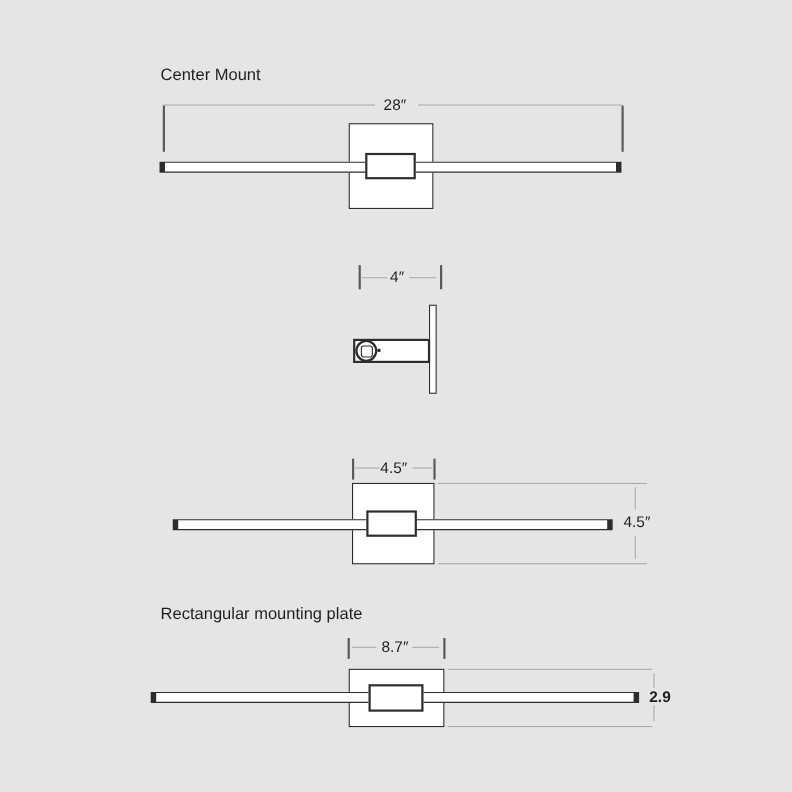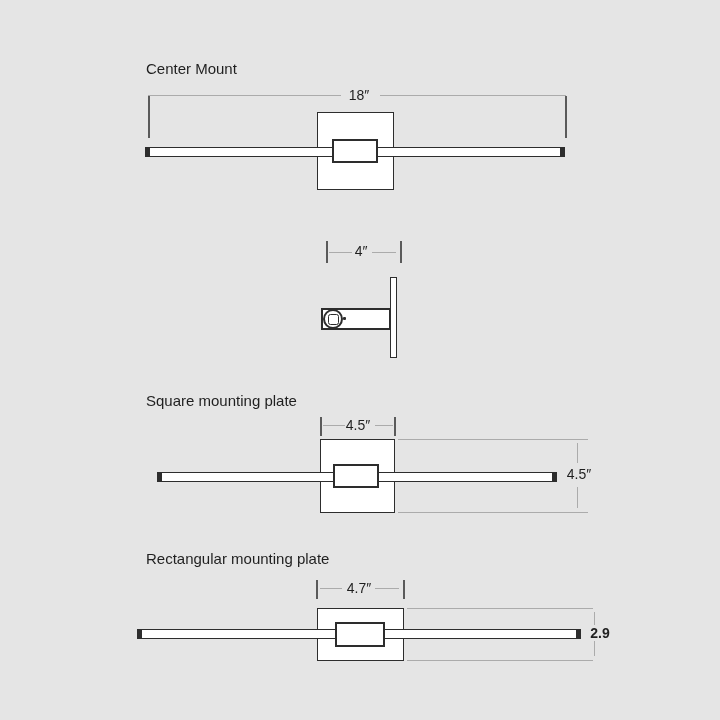--- a/index.html
+++ b/index.html
@@ -47,39 +47,38 @@
 <body>
 
 <div id="canvas">
 
   <div class="title" style="left:146px;top:61px;">Center Mount</div>
 
   <div class="tick-v" style="left:148px;top:96px;height:42px;"></div>
   <div class="tick-v" style="left:565px;top:96px;height:42px;"></div>
   <div class="hline" style="left:148px;top:95px;width:193px;"></div>
   <div class="hline" style="left:380px;top:95px;width:186px;"></div>
-  <div class="dim-label" style="left:359px;top:88px;">18″</div>
+  <div class="dim-label" style="left:359px;top:88px;">28″</div>
 
   <div class="shape plate" style="left:317px;top:112px;width:77px;height:78px;"></div>
   <div class="bar" style="left:145px;top:147px;width:420px;height:10px;"></div>
   <div class="shape canopy" style="left:332px;top:139px;width:46px;height:24px;"></div>
 
   <div class="tick-v" style="left:326px;top:241px;height:22px;"></div>
   <div class="tick-v" style="left:400px;top:241px;height:22px;"></div>
   <div class="hline" style="left:329px;top:252px;width:23px;"></div>
   <div class="hline" style="left:372px;top:252px;width:24px;"></div>
   <div class="dim-label" style="left:361px;top:244px;">4″</div>
 
   <div class="shape" style="left:390px;top:277px;width:7px;height:81px;"></div>
   <div class="shape" style="left:321px;top:308px;width:70px;height:22px;border-width:2px;"></div>
   <div class="shape circle" style="left:323px;top:309px;width:20px;height:20px;"></div>
   <div class="shape inner-square" style="left:328px;top:313.5px;width:11px;height:11px;"></div>
   <div class="dot" style="left:343px;top:316.5px;width:3px;height:3px;"></div>
 
-  <div class="title" style="left:146px;top:393px;">Square mounting plate</div>
 
   <div class="tick-v" style="left:320px;top:417px;height:19px;"></div>
   <div class="tick-v" style="left:394px;top:417px;height:19px;"></div>
   <div class="hline" style="left:323px;top:425px;width:22px;"></div>
   <div class="hline" style="left:375px;top:425px;width:18px;"></div>
   <div class="dim-label" style="left:358px;top:418px;">4.5″</div>
 
   <div class="shape plate" style="left:320px;top:439px;width:75px;height:74px;"></div>
   <div class="bar" style="left:157px;top:472px;width:400px;height:10px;"></div>
   <div class="shape canopy" style="left:333px;top:464px;width:46px;height:24px;"></div>
@@ -89,21 +88,21 @@
   <div class="vline" style="left:577px;top:443px;height:20px;"></div>
   <div class="vline" style="left:577px;top:487px;height:21px;"></div>
   <div class="dim-label" style="left:579px;top:467px;">4.5″</div>
 
   <div class="title" style="left:146px;top:551px;">Rectangular mounting plate</div>
 
   <div class="tick-v" style="left:316px;top:580px;height:19px;"></div>
   <div class="tick-v" style="left:403px;top:580px;height:19px;"></div>
   <div class="hline" style="left:320px;top:588px;width:22px;"></div>
   <div class="hline" style="left:375px;top:588px;width:24px;"></div>
-  <div class="dim-label" style="left:359px;top:581px;">4.7″</div>
+  <div class="dim-label" style="left:359px;top:581px;">8.7″</div>
 
   <div class="shape plate" style="left:317px;top:608px;width:87px;height:53px;"></div>
   <div class="bar" style="left:137px;top:629px;width:444px;height:10px;"></div>
   <div class="shape canopy" style="left:335px;top:622px;width:50px;height:25px;"></div>
 
   <div class="hline" style="left:407px;top:608px;width:186px;"></div>
   <div class="hline" style="left:407px;top:660px;width:186px;"></div>
   <div class="vline" style="left:594px;top:612px;height:13px;"></div>
   <div class="vline" style="left:594px;top:641px;height:15px;"></div>
   <div class="dim-label" style="left:600px;top:626px;font-weight:bold;">2.9</div>

